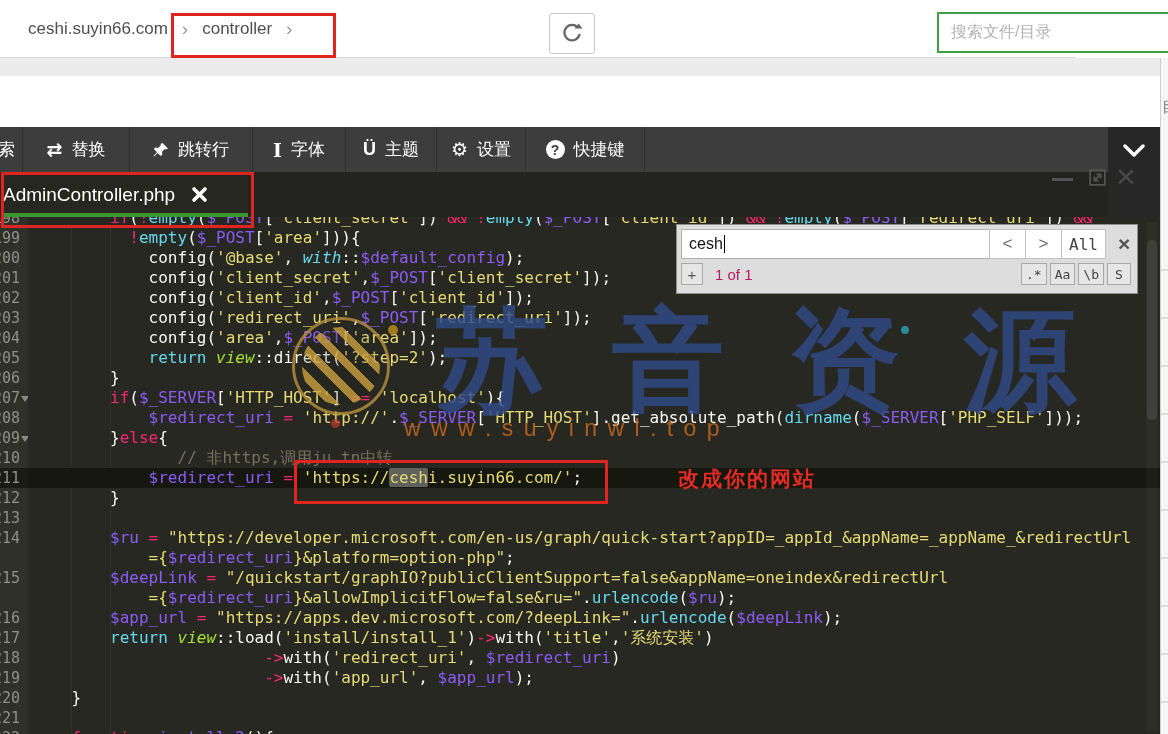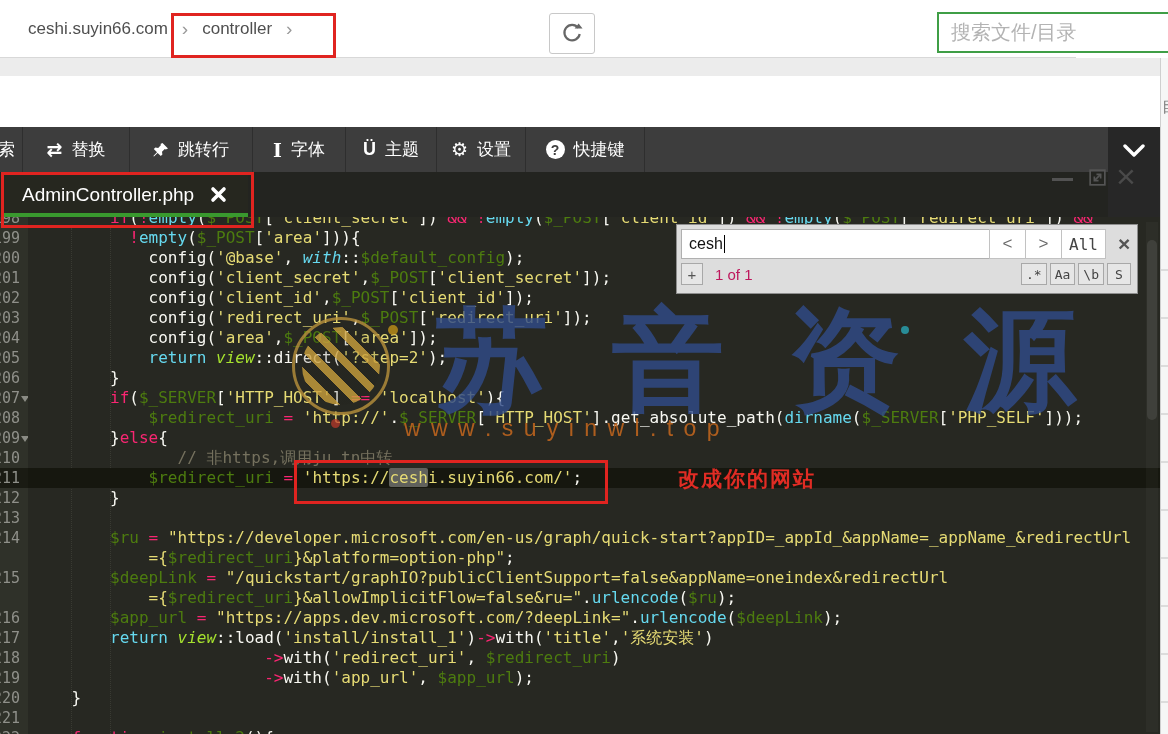--- a/index.html
+++ b/index.html
@@ -9,21 +9,21 @@
   
   .topbar{position:absolute;left:0;top:0;width:1076px;height:57px;background:#fff;
           border-bottom:1px solid #d8d8d8;z-index:7;}
   .crumbs{position:absolute;left:28px;top:0;height:57px;display:flex;align-items:center;gap:14px;
           font-size:17px;color:#4f4f4f;}
   .crumb-sep{color:#999;font-size:19px;}
   .refresh-btn{position:absolute;left:549px;top:13px;width:44px;height:39px;border:1px solid #c8c8c8;
           border-radius:3px;display:flex;align-items:center;justify-content:center;background:#fff;cursor:pointer;}
   .search-box{position:absolute;left:937px;top:12px;width:240px;height:37px;border:2px solid #3f9e46;
           background:#fff;display:flex;align-items:center;}
-  .search-ph{color:#b3b3b3;font-size:20px;padding-left:12px;}
+  .search-ph{color:#b3b3b3;font-size:16px;padding-left:12px;}
 
   .grayband{position:absolute;left:0;top:58px;width:1168px;height:18px;background:#ececec;z-index:6;}
 
   
   .winheader{position:absolute;left:0;top:76px;width:1160px;height:51px;background:#fff;z-index:6;}
   .win-min{position:absolute;left:1052px;top:102px;width:21px;height:3px;background:#525252;}
   .win-max{position:absolute;left:1087px;top:91px;}
   .win-close{position:absolute;left:1116px;top:83px;font-size:34px;color:#4a4a4a;line-height:34px;font-weight:400;}
 
   
@@ -47,39 +47,39 @@
   .ico-gear{font-size:19px;}
   .ico-help{width:19px;height:19px;border-radius:50%;background:#fff;color:#3d3d3d;
           font-size:14px;font-weight:bold;display:flex;align-items:center;justify-content:center;}
   .chev-block{position:absolute;left:1108px;top:127px;width:52px;height:90px;background:#272727;z-index:5;
           display:flex;justify-content:center;cursor:pointer;}
   .chev-block svg{margin-top:17px;}
 
   
   .tabbar{position:absolute;left:0;top:172px;width:1160px;height:45px;background:#232420;z-index:3;}
   .tab{position:absolute;left:2px;top:0;width:246px;height:45px;background:#26271f;display:flex;
-          align-items:center;padding-left:20px;box-sizing:border-box;cursor:pointer;}
+          align-items:center;padding-left:1px;box-sizing:border-box;cursor:pointer;}
   .tab-label{color:#fff;font-size:19px;}
   .tab-close{margin-left:16px;display:inline-flex;cursor:pointer;}
   .tab-green{position:absolute;left:0;bottom:0;width:100%;height:4px;background:#39992e;}
 
   
   .editorbg{position:absolute;left:0;top:217px;width:1160px;height:517px;background:#272822;z-index:1;}
   .iguide{position:absolute;top:228px;bottom:0;width:0;border-left:1px dotted #45463e;z-index:2;opacity:.6;}
   .rows{position:absolute;left:0;top:208px;width:1160px;height:526px;overflow:hidden;z-index:2;}
   .crow{display:flex;height:20px;}
   .crow.active{background:#16170f;}
   .gut{flex:0 0 28px;background:#2f3129;overflow:hidden;position:relative;color:#8f908a;
           font:15px/20px "DejaVu Sans Mono","Liberation Mono",monospace;}
   .crow.active .gut{background:#1a1b13;}
   .gnum{display:block;width:36px;margin-left:-16px;text-align:right;}
   .fold{position:absolute;left:21px;top:8px;width:0;height:0;border:4px solid transparent;
           border-top:6px solid #8a8b84;}
   pre.cl{margin:0;padding:0 0 0 5px;font:16px/20px "DejaVu Sans Mono","Liberation Mono",monospace;white-space:pre;}
-  .tk-w{color:#f8f8f2}.tk-k{color:#f92672}.tk-s{color:#e6db74}.tk-v{color:#4d7c0f}
+  .tk-w{color:#f8f8f2}.tk-k{color:#f92672}.tk-s{color:#e6db74}.tk-v{color:#8b5cf6}
   .tk-c{color:#66d9ef}.tk-g{color:#75715e}
   .tk-ic{color:#66d9ef;font-style:italic}.tk-iv{color:#a6e22e;font-style:italic}
   .tk-sh{color:#e6db74;background:rgba(255,255,255,.32);border-radius:2px}
   .vscroll{position:absolute;left:1146px;top:222px;width:12px;height:510px;background:rgba(255,255,255,.03);z-index:4;}
   .vthumb{position:absolute;left:1px;top:18px;width:10px;height:180px;background:rgba(255,255,255,.09);border-radius:5px;}
 
   
   .find{position:absolute;left:676px;top:224px;width:462px;height:70px;background:#ddd;
           border:1px solid #8e8e8e;box-sizing:border-box;z-index:6;padding:4px;}
   .find-r1{display:flex;align-items:center;}

